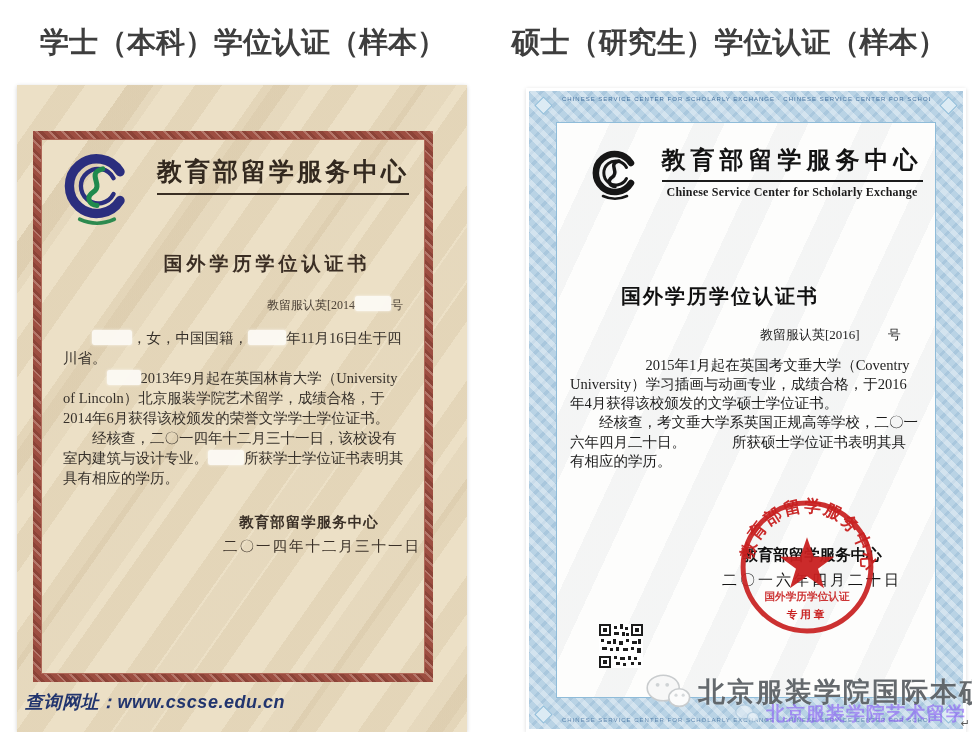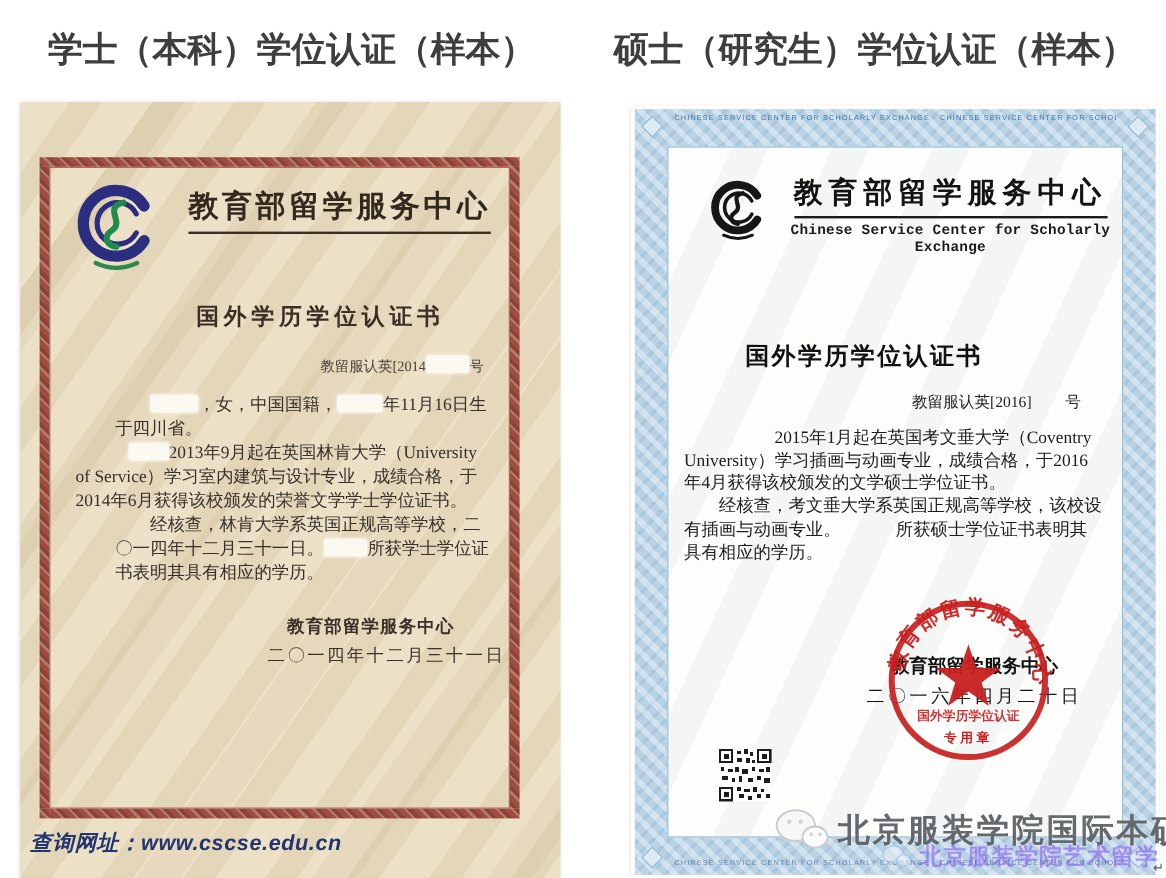--- a/index.html
+++ b/index.html
@@ -28,21 +28,21 @@
     box-shadow:inset 0 0 0 1px #b06a5a; }
   .l-logo { position:absolute; left:44px; top:64px; width:72px; height:80px; z-index:3; }
   .l-issuer { position:absolute; left:116px; top:70px; width:300px; text-align:center; z-index:2; }
   .l-issuer span { display:inline-block; font-size:25px; font-weight:bold; letter-spacing:3px;
     color:#33291f; border-bottom:2px solid #3a2f24; padding-bottom:5px; }
   .l-doc-title { position:absolute; left:60px; top:166px; width:380px; text-align:center;
     font-size:19px; font-weight:bold; letter-spacing:4px; color:#3b2e24; }
   .l-ref { position:absolute; left:250px; top:211px; font-size:12px; color:#4a4036; white-space:nowrap; }
   .l-body { position:absolute; left:46px; top:243px; width:345px; font-size:14.5px;
     line-height:1.38; text-align:left; color:#36302a; }
-  .l-body p.ind2 { text-indent:2em;margin-left:33px; }
+  .l-body p.ind2 { text-indent:2em; }
   .l-body p.ind3 { text-indent:3em; }
   .redact { display:inline-block; vertical-align:-2px; height:15px;
     background:rgba(252,250,244,.95); border-radius:2px; box-shadow:0 0 3px rgba(252,250,244,.9);
     filter:blur(.4px); }
   .l-sig { position:absolute; left:177px; top:428px; width:230px; text-align:center;
     font-size:14.5px; font-weight:bold; color:#3a3027; letter-spacing:1px; }
   .l-date { position:absolute; left:190px; top:452px; width:230px; text-align:center;
     font-size:14.5px; color:#3a3027; letter-spacing:2px; }
   .l-footer { position:absolute; left:8px; top:605px; font-size:18px; font-weight:bold;
     color:#22356e; font-family:"Liberation Sans", sans-serif; letter-spacing:.5px;font-style:italic; }
@@ -63,21 +63,21 @@
     color:#44719f; white-space:nowrap; text-align:center; }
   .micro.top { top:7px; } .micro.bottom { bottom:7px; opacity:.8; }
   .corner { position:absolute; width:13px; height:13px; background:#dcebf4;
     border:1px solid #8fbcd9; transform:rotate(45deg); }
   .corner.tl { left:11px; top:11px; } .corner.tr { right:11px; top:11px; }
   .corner.bl { left:11px; bottom:11px; } .corner.br { right:11px; bottom:11px; }
   .r-logo { position:absolute; left:64px; top:60px; width:50px; height:54px; }
   .r-issuer { position:absolute; left:120px; top:56px; width:292px; text-align:center; }
   .r-issuer .cn { display:inline-block; font-size:24px; font-weight:bold; letter-spacing:5px;
     color:#131313; border-bottom:2px solid #1c1c1c; padding-bottom:4px; }
-  .r-issuer .en { margin-top:3px; font-family:Liberation Mono, monospace; font-size:12px;
+  .r-issuer .en { margin-top:3px; font-family:Liberation Serif, serif; font-size:12px;
     font-weight:bold; color:#1b1b1b; letter-spacing:.2px; }
   .r-doc-title { position:absolute; left:0; top:195px; width:388px; text-align:center;
     font-size:20px; font-weight:bold; letter-spacing:2px; color:#101010; }
   .r-ref { position:absolute; left:234px; top:238px; font-size:13px; color:#222; white-space:nowrap; }
   .gap { display:inline-block; }
   .r-body { position:absolute; left:44px; top:262px; width:348px; font-size:14.5px;
     line-height:1.32; color:#1c1c1c; }
   .r-body p.ind2 { text-indent:2em; }
   .r-body p.ind5 { text-indent:5.2em; }
   .r-body p.mt { margin-top:6px; }
@@ -122,22 +122,22 @@
     </div>
 
     <div class="l-doc-title">国外学历学位认证书</div>
 
     <div class="l-ref">
       <span>教留服认英[2014</span><span class="redact" style="width:36px"></span><span>号</span>
     </div>
 
     <div class="l-body">
       <p class="ind2"><span class="redact" style="width:40px"></span><span>，女，中国国籍，</span><span class="redact" style="width:38px"></span><span>年11月16日生于四川省。</span></p>
-      <p class="ind3"><span class="redact" style="width:34px"></span><span>2013年9月起在英国林肯大学（University of Service）学习室内建筑与设计专业，成绩合格，于2014年6月获得该校颁发的荣誉文学学士学位证书。</span></p>
-      <p class="ind2"><span>经核查，林肯大学系英国正规高等学校，二〇一四年十二月三十一日。</span><span class="redact" style="width:36px"></span><span>所获学士学位证书表明其具有相应的学历。</span></p>
+      <p class="ind3"><span class="redact" style="width:34px"></span><span>2013年9月起在英国林肯大学（University of Lincoln）北京服装学院艺术留学，成绩合格，于2014年6月获得该校颁发的荣誉文学学士学位证书。</span></p>
+      <p class="ind2"><span>经核查，二〇一四年十二月三十一日，该校设有室内建筑与设计专业。</span><span class="redact" style="width:36px"></span><span>所获学士学位证书表明其具有相应的学历。</span></p>
     </div>
 
     <div class="l-sig">教育部留学服务中心</div>
     <div class="l-date">二〇一四年十二月三十一日</div>
 
     <div class="l-footer">
       <span>查询网址：</span><span>www.cscse.edu.cn</span>
     </div>
   </div>
 
@@ -164,21 +164,21 @@
     </div>
 
     <div class="r-doc-title">国外学历学位认证书</div>
 
     <div class="r-ref">
       <span>教留服认英[2016]</span><span class="gap" style="width:28px"></span><span>号</span>
     </div>
 
     <div class="r-body">
       <p class="ind5 mt"><span>2015年1月起在英国考文垂大学（Coventry University）学习插画与动画专业，成绩合格，于2016年4月获得该校颁发的文学硕士学位证书。</span></p>
-      <p class="ind2"><span>经核查，考文垂大学系英国正规高等学校，该校设有插画与动画专业。</span><span class="gap" style="width:46px"></span><span>所获硕士学位证书表明其具有相应的学历。</span></p>
+      <p class="ind2"><span>经核查，考文垂大学系英国正规高等学校，二〇一六年四月二十日。</span><span class="gap" style="width:46px"></span><span>所获硕士学位证书表明其具有相应的学历。</span></p>
     </div>
 
     <div class="r-sig">教育部留学服务中心</div>
     <div class="r-date">二〇一六年四月二十日</div>
 
     <svg class="seal" viewBox="0 0 200 200">
       <defs>
           <path id="sealArc" d="M22 100 A78 78 0 1 1 178 100"></path>
         </defs>
       <circle cx="100" cy="100" r="90" fill="none" stroke="#c82020" stroke-width="7" opacity=".92"></circle>

